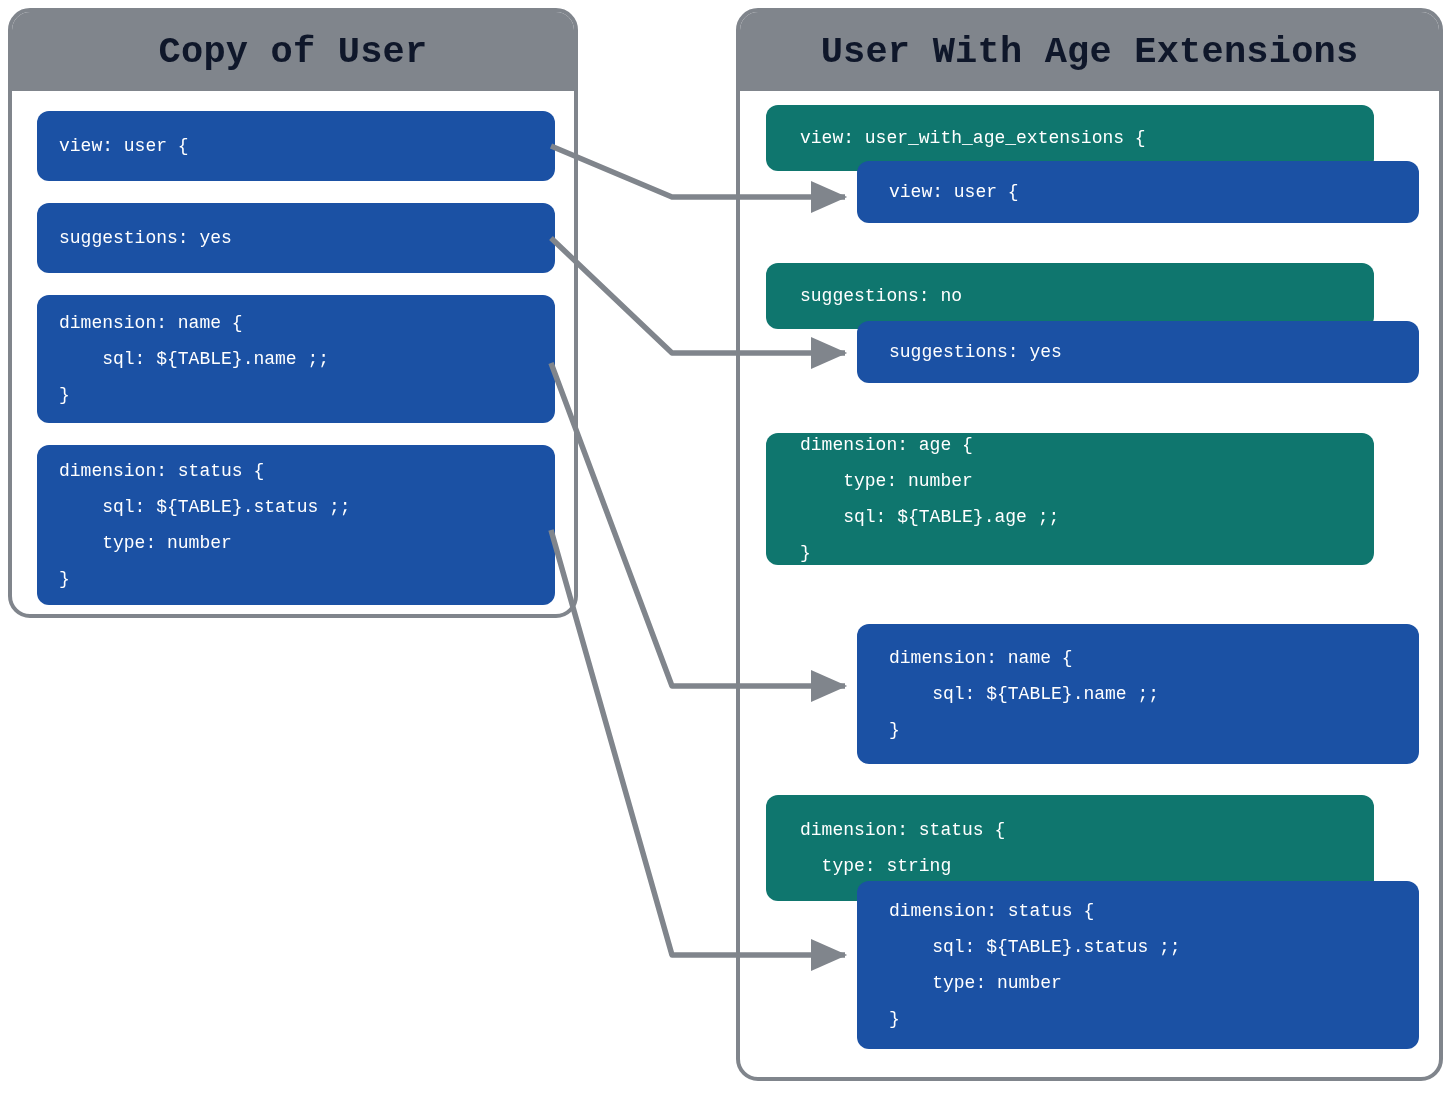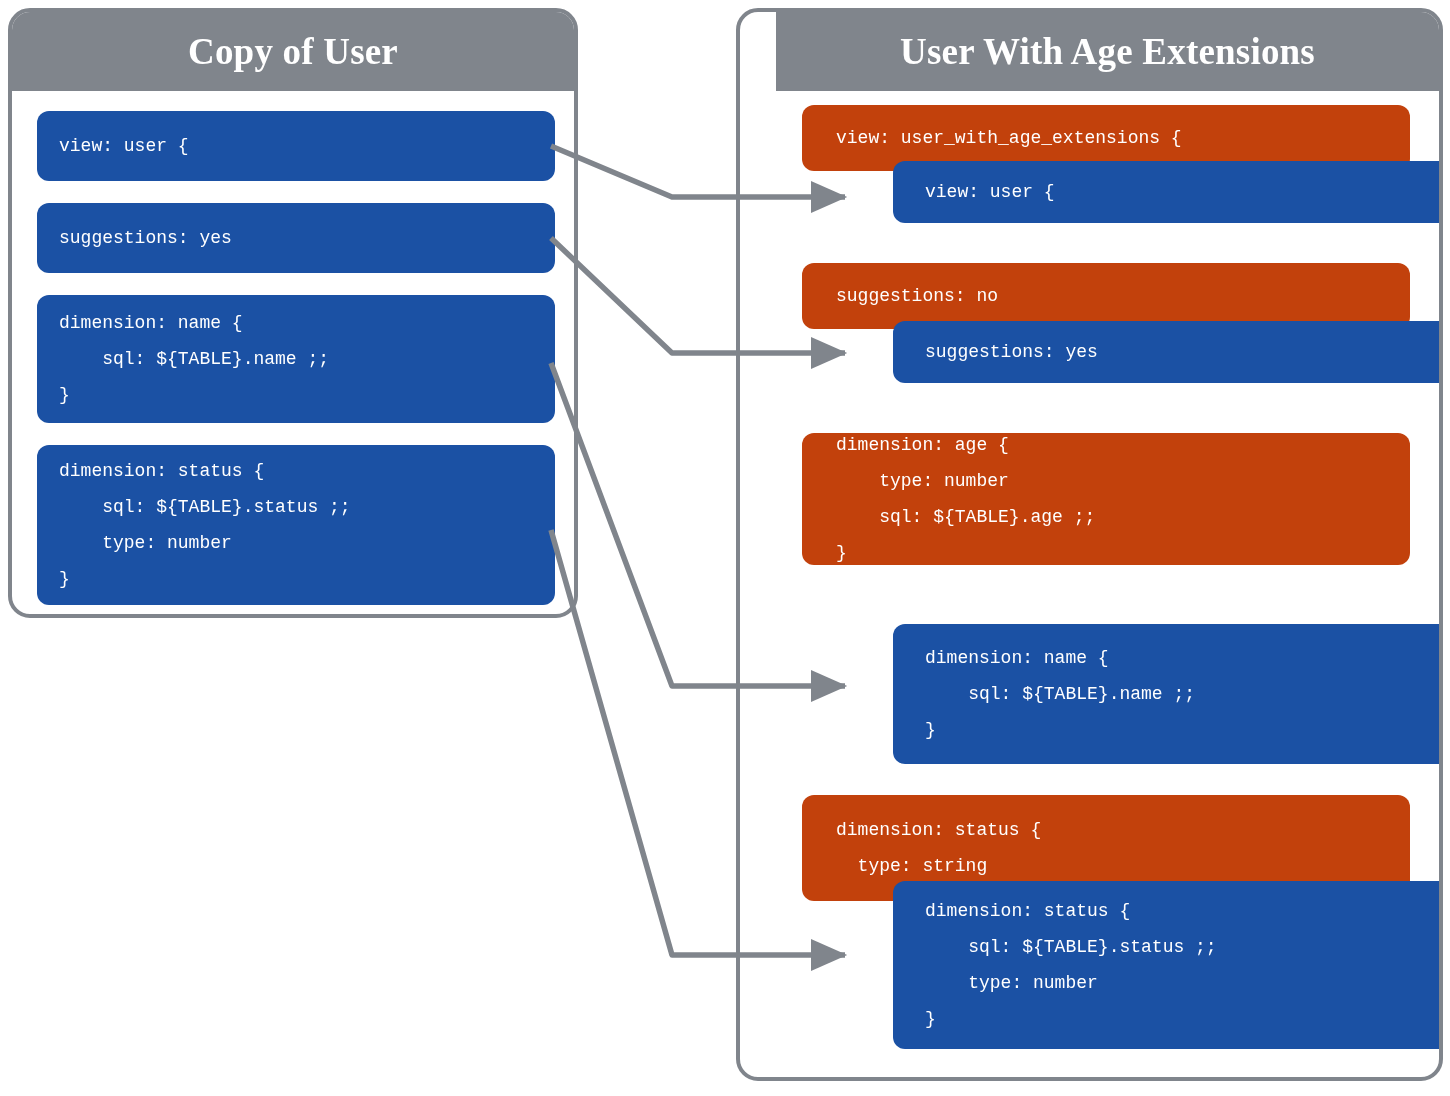--- a/index.html
+++ b/index.html
@@ -23,67 +23,66 @@
     position: absolute;
     box-sizing: border-box;
     border: 4px solid #80858c;
     border-radius: 22px;
     background: #ffffff;
     overflow: hidden;
   }
   .panel-header {
     height: 79px;
     background: #80858c;
-    color: #ffffff;
+    color: #0f172a;
     display: flex;
     align-items: center;
     justify-content: center;
     font-size: 37px;
     font-weight: 700;
     letter-spacing: 0.2px;
-    font-family: Liberation Serif, serif;
+    font-family: Liberation Mono, monospace;
   }
   .panel-body {
     position: relative;
     width: 100%;
   }
 
   #panel-left {
     left: 8px;
     top: 8px;
     width: 570px;
     height: 610px;
   }
   #panel-right {
     left: 736px;
     top: 8px;
     width: 707px;
     height: 1073px;
-    padding-left: 36px;
   }
 
   
   .code-block {
     position: absolute;
     box-sizing: border-box;
     border-radius: 12px;
     color: #ffffff;
     font-family: "Liberation Mono", "DejaVu Sans Mono", monospace;
     font-size: 18px;
     line-height: 36px;
     white-space: pre;
     display: flex;
     align-items: center;
   }
   .code-block .code-text {
     display: block;
     white-space: pre;
   }
   .blk-dark { background: #1b51a4; }
-  .blk-light { background: #c2410c; }
+  .blk-light { background: #0f766e; }
 
   
   .lb { left: 25px; width: 518px; padding: 0 0 0 22px; }
 
   
   .rb-light { left: 26px; width: 608px; padding: 0 0 0 34px; }
   
   .rb-dark  { left: 117px; width: 562px; padding: 0 0 0 32px; }
 
   

